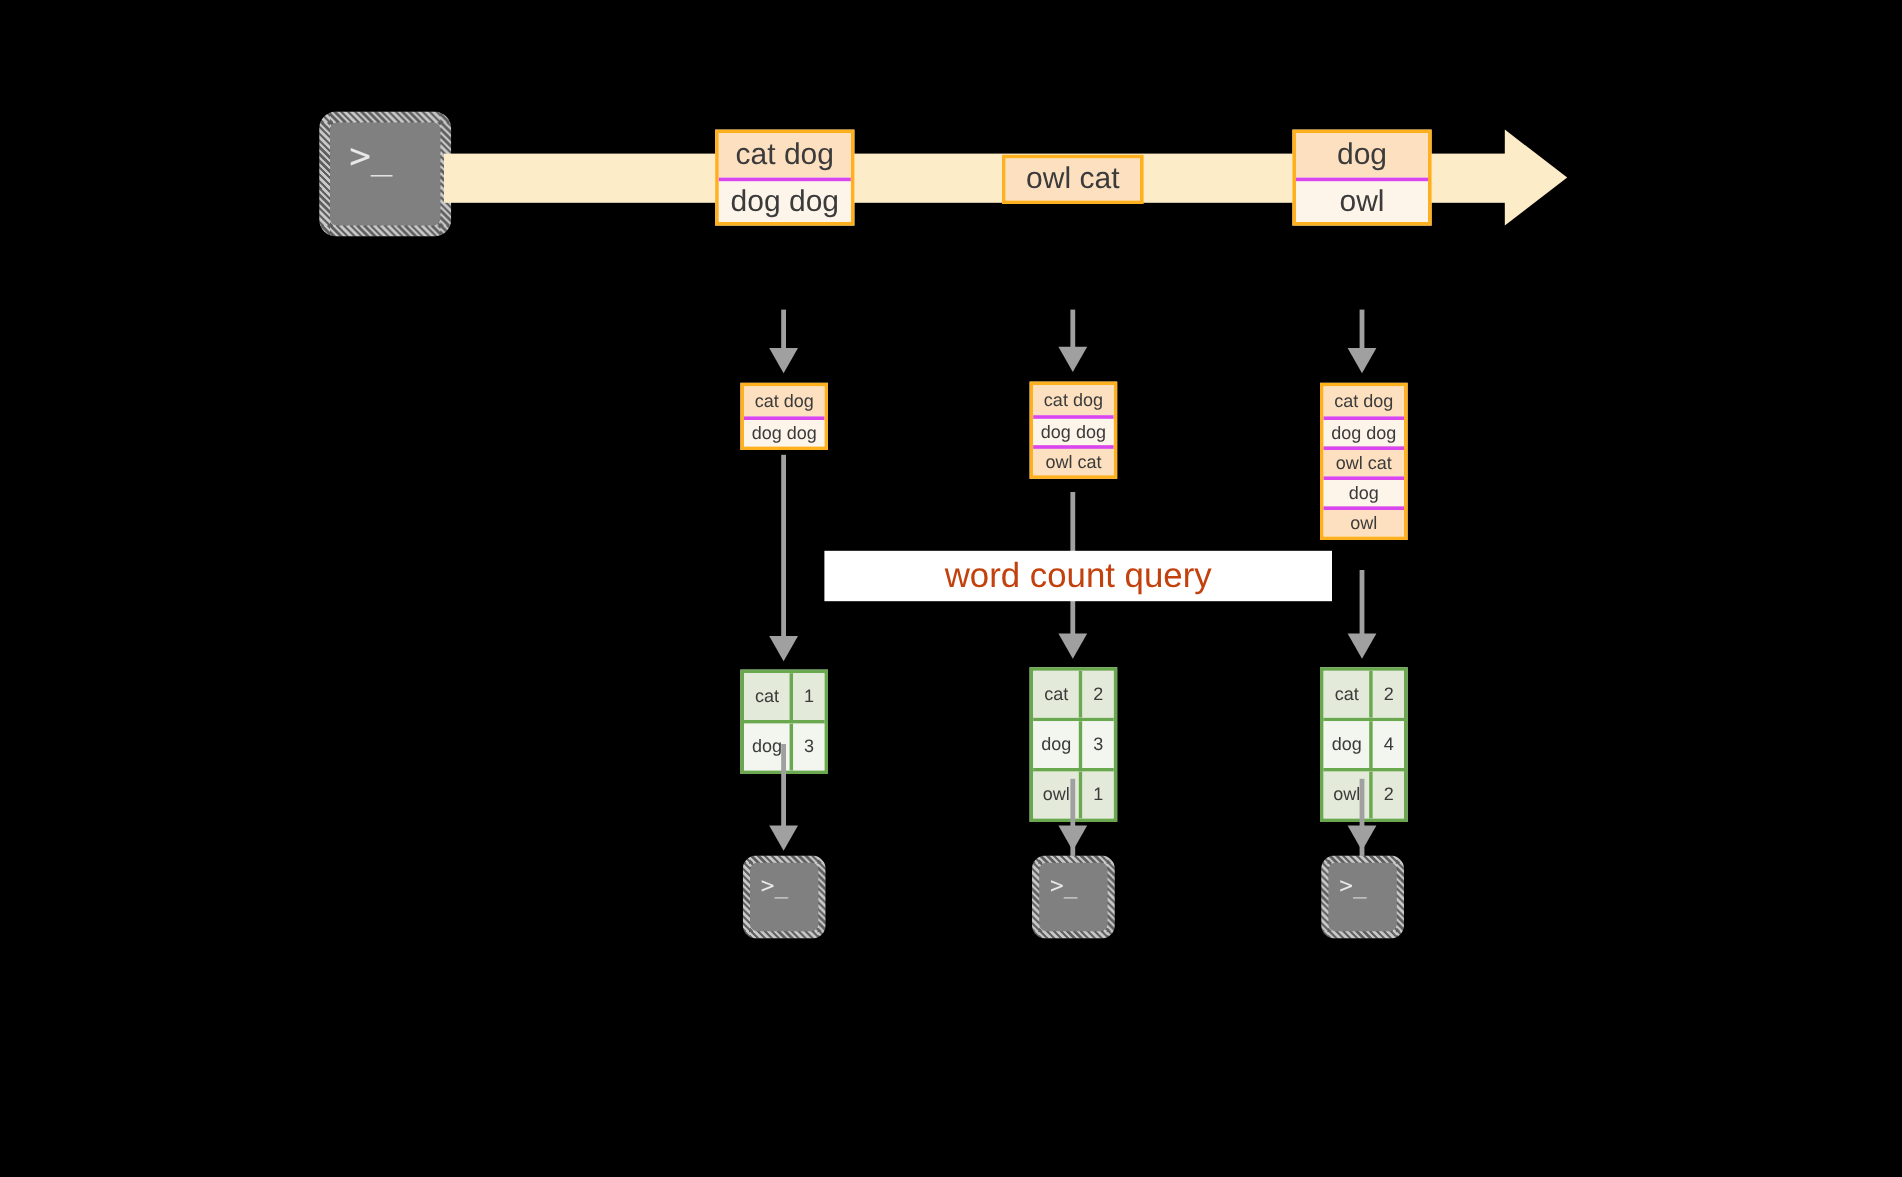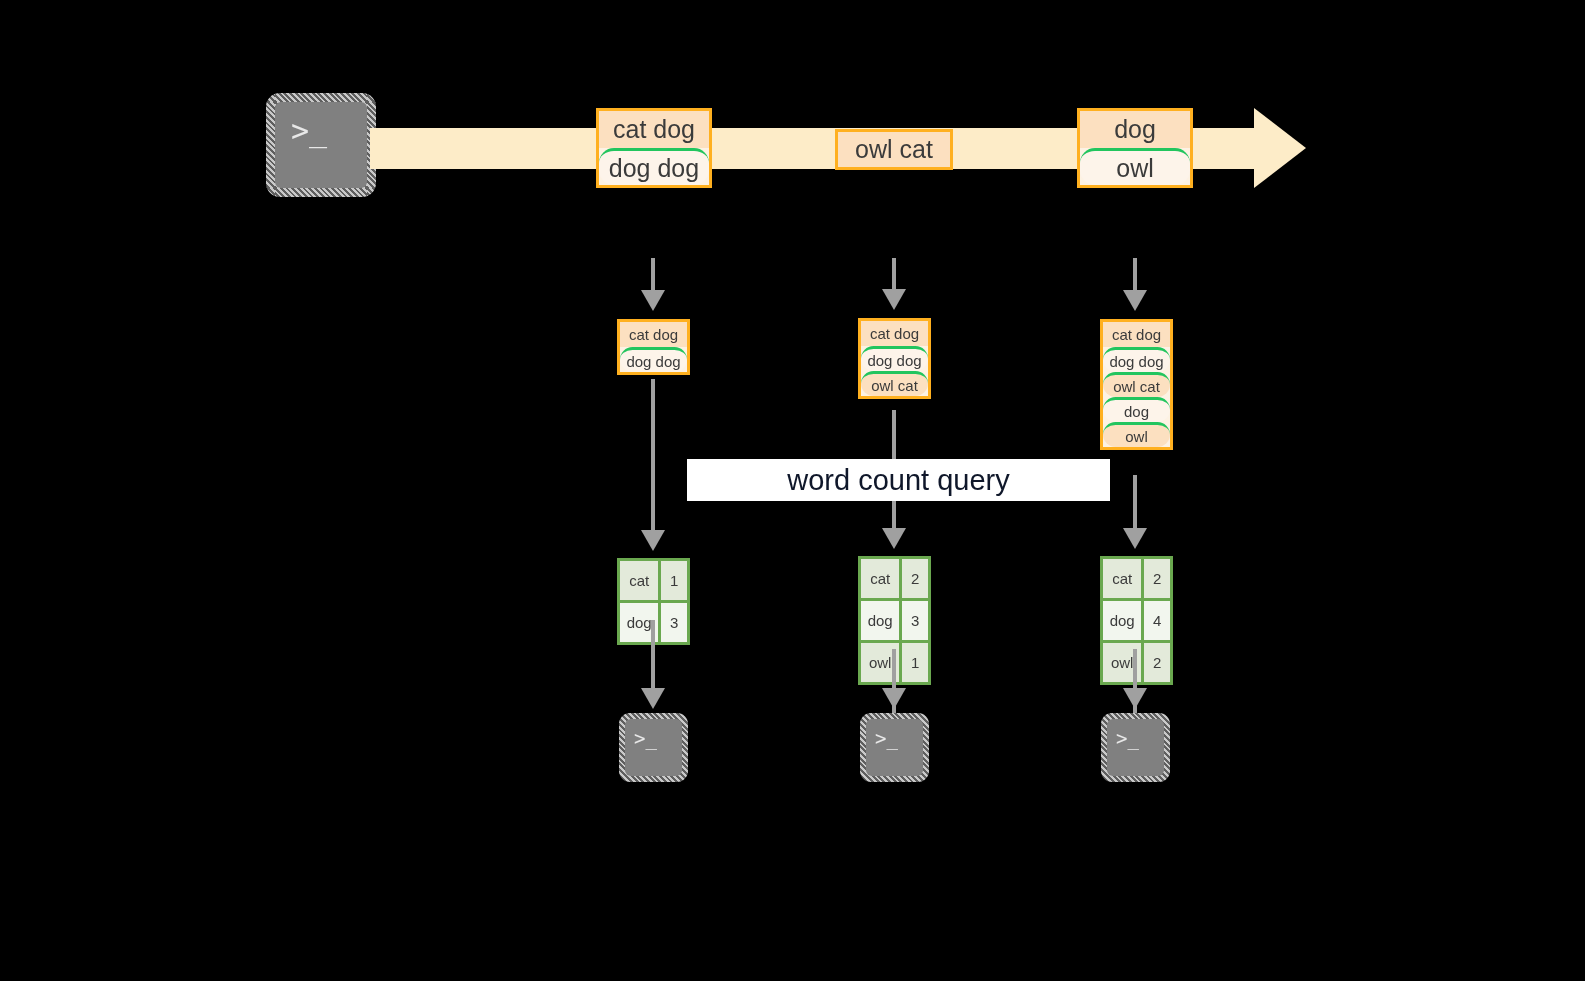--- a/index.html
+++ b/index.html
@@ -78,21 +78,21 @@
   .rec .row {
     box-sizing: border-box;
     display: flex;
     align-items: center;
     justify-content: center;
     color: #3b3b3b;
     white-space: nowrap;
   }
   .rec .row.dark { background: #fce0c0; }
   .rec .row.light { background: #fdf4ea; }
-  .rec .row + .row { border-top: 3px solid #22c55e; border-radius: 15px; }
+  .rec .row + .row { border-top: 3px solid #d946ef; }
 
   
   .rec.big .row { height: 37px; font-size: 25px; }
   .rec.r1 { left: 596px; top: 108px; width: 116px; }
   .rec.r2 { left: 835px; top: 129px; width: 118px; }
   .rec.r2 .row { height: 35px; }
   .rec.r3 { left: 1077px; top: 108px; width: 116px; }
 
   
   .rec.sm .row { height: 25px; font-size: 15px; }
@@ -151,21 +151,21 @@
   .query-banner {
     position: absolute;
     left: 687px;
     top: 459px;
     width: 423px;
     height: 42px;
     background: #ffffff;
     display: flex;
     align-items: center;
     justify-content: center;
-    color: #0f172a;
+    color: #c2410c;
     font-size: 29px;
     white-space: nowrap;
   }
 </style>
 </head>
 <body>
 
 <div id="canvas">
 
   <div class="terminal big">

